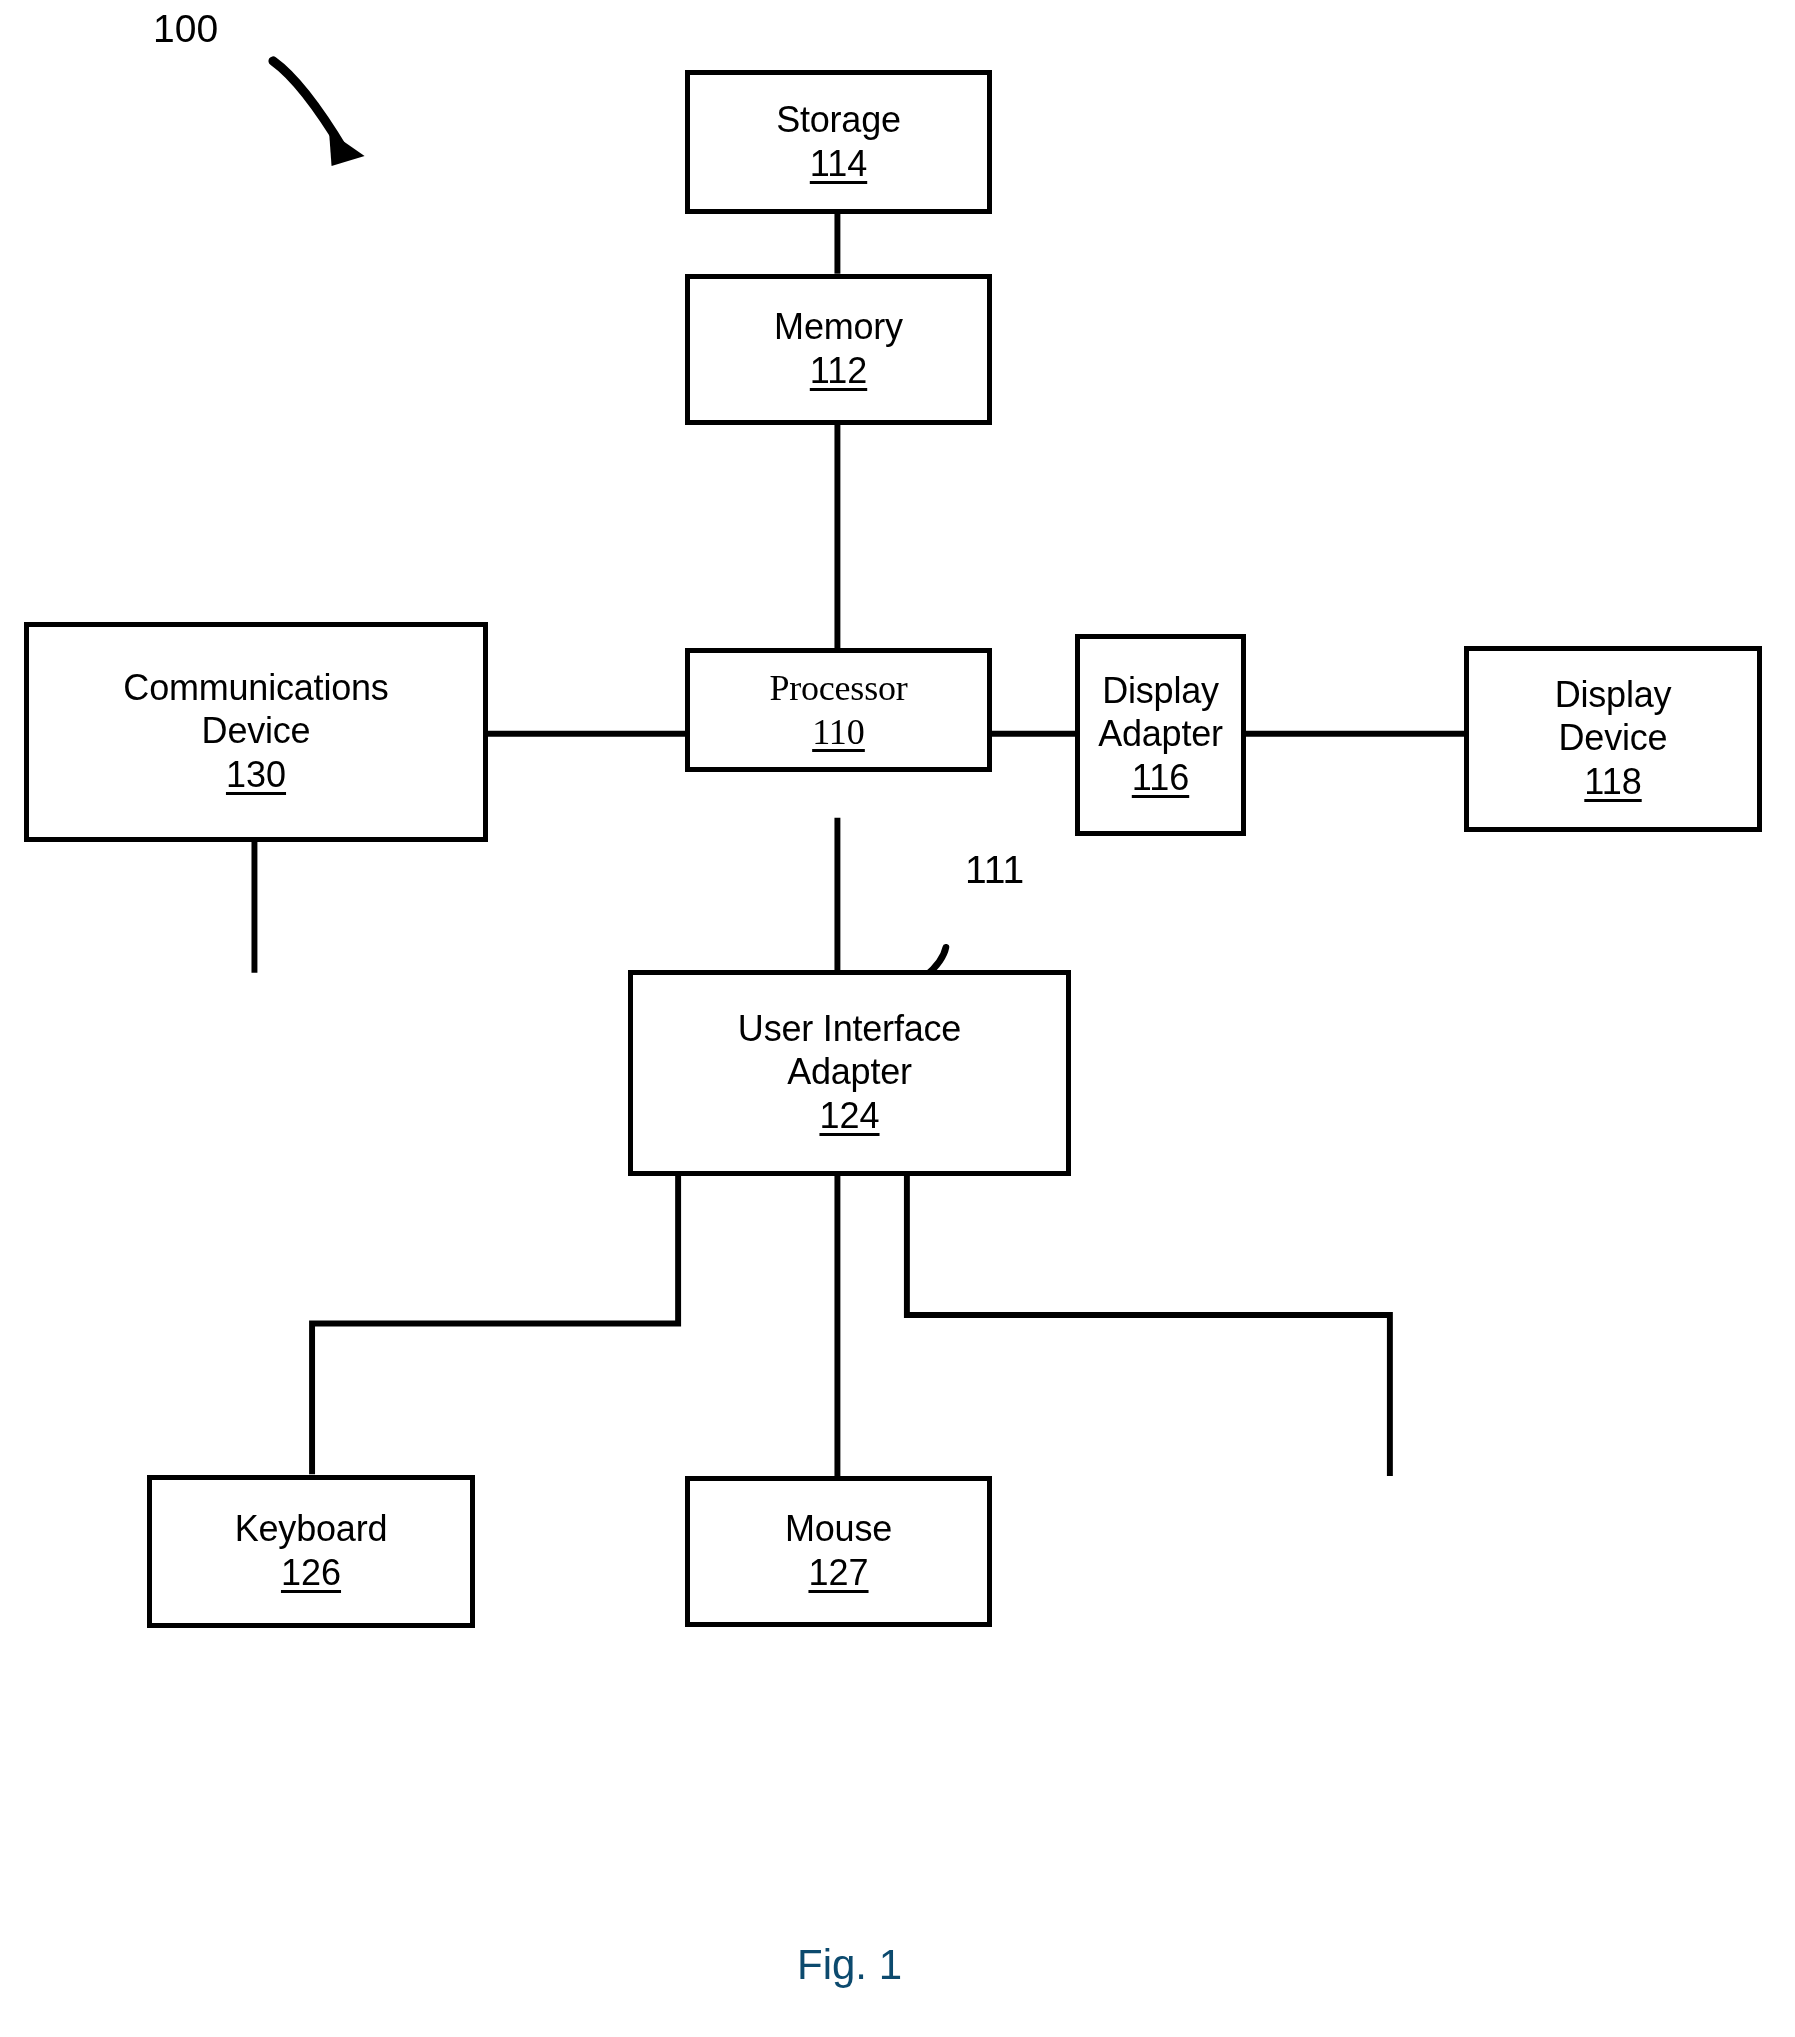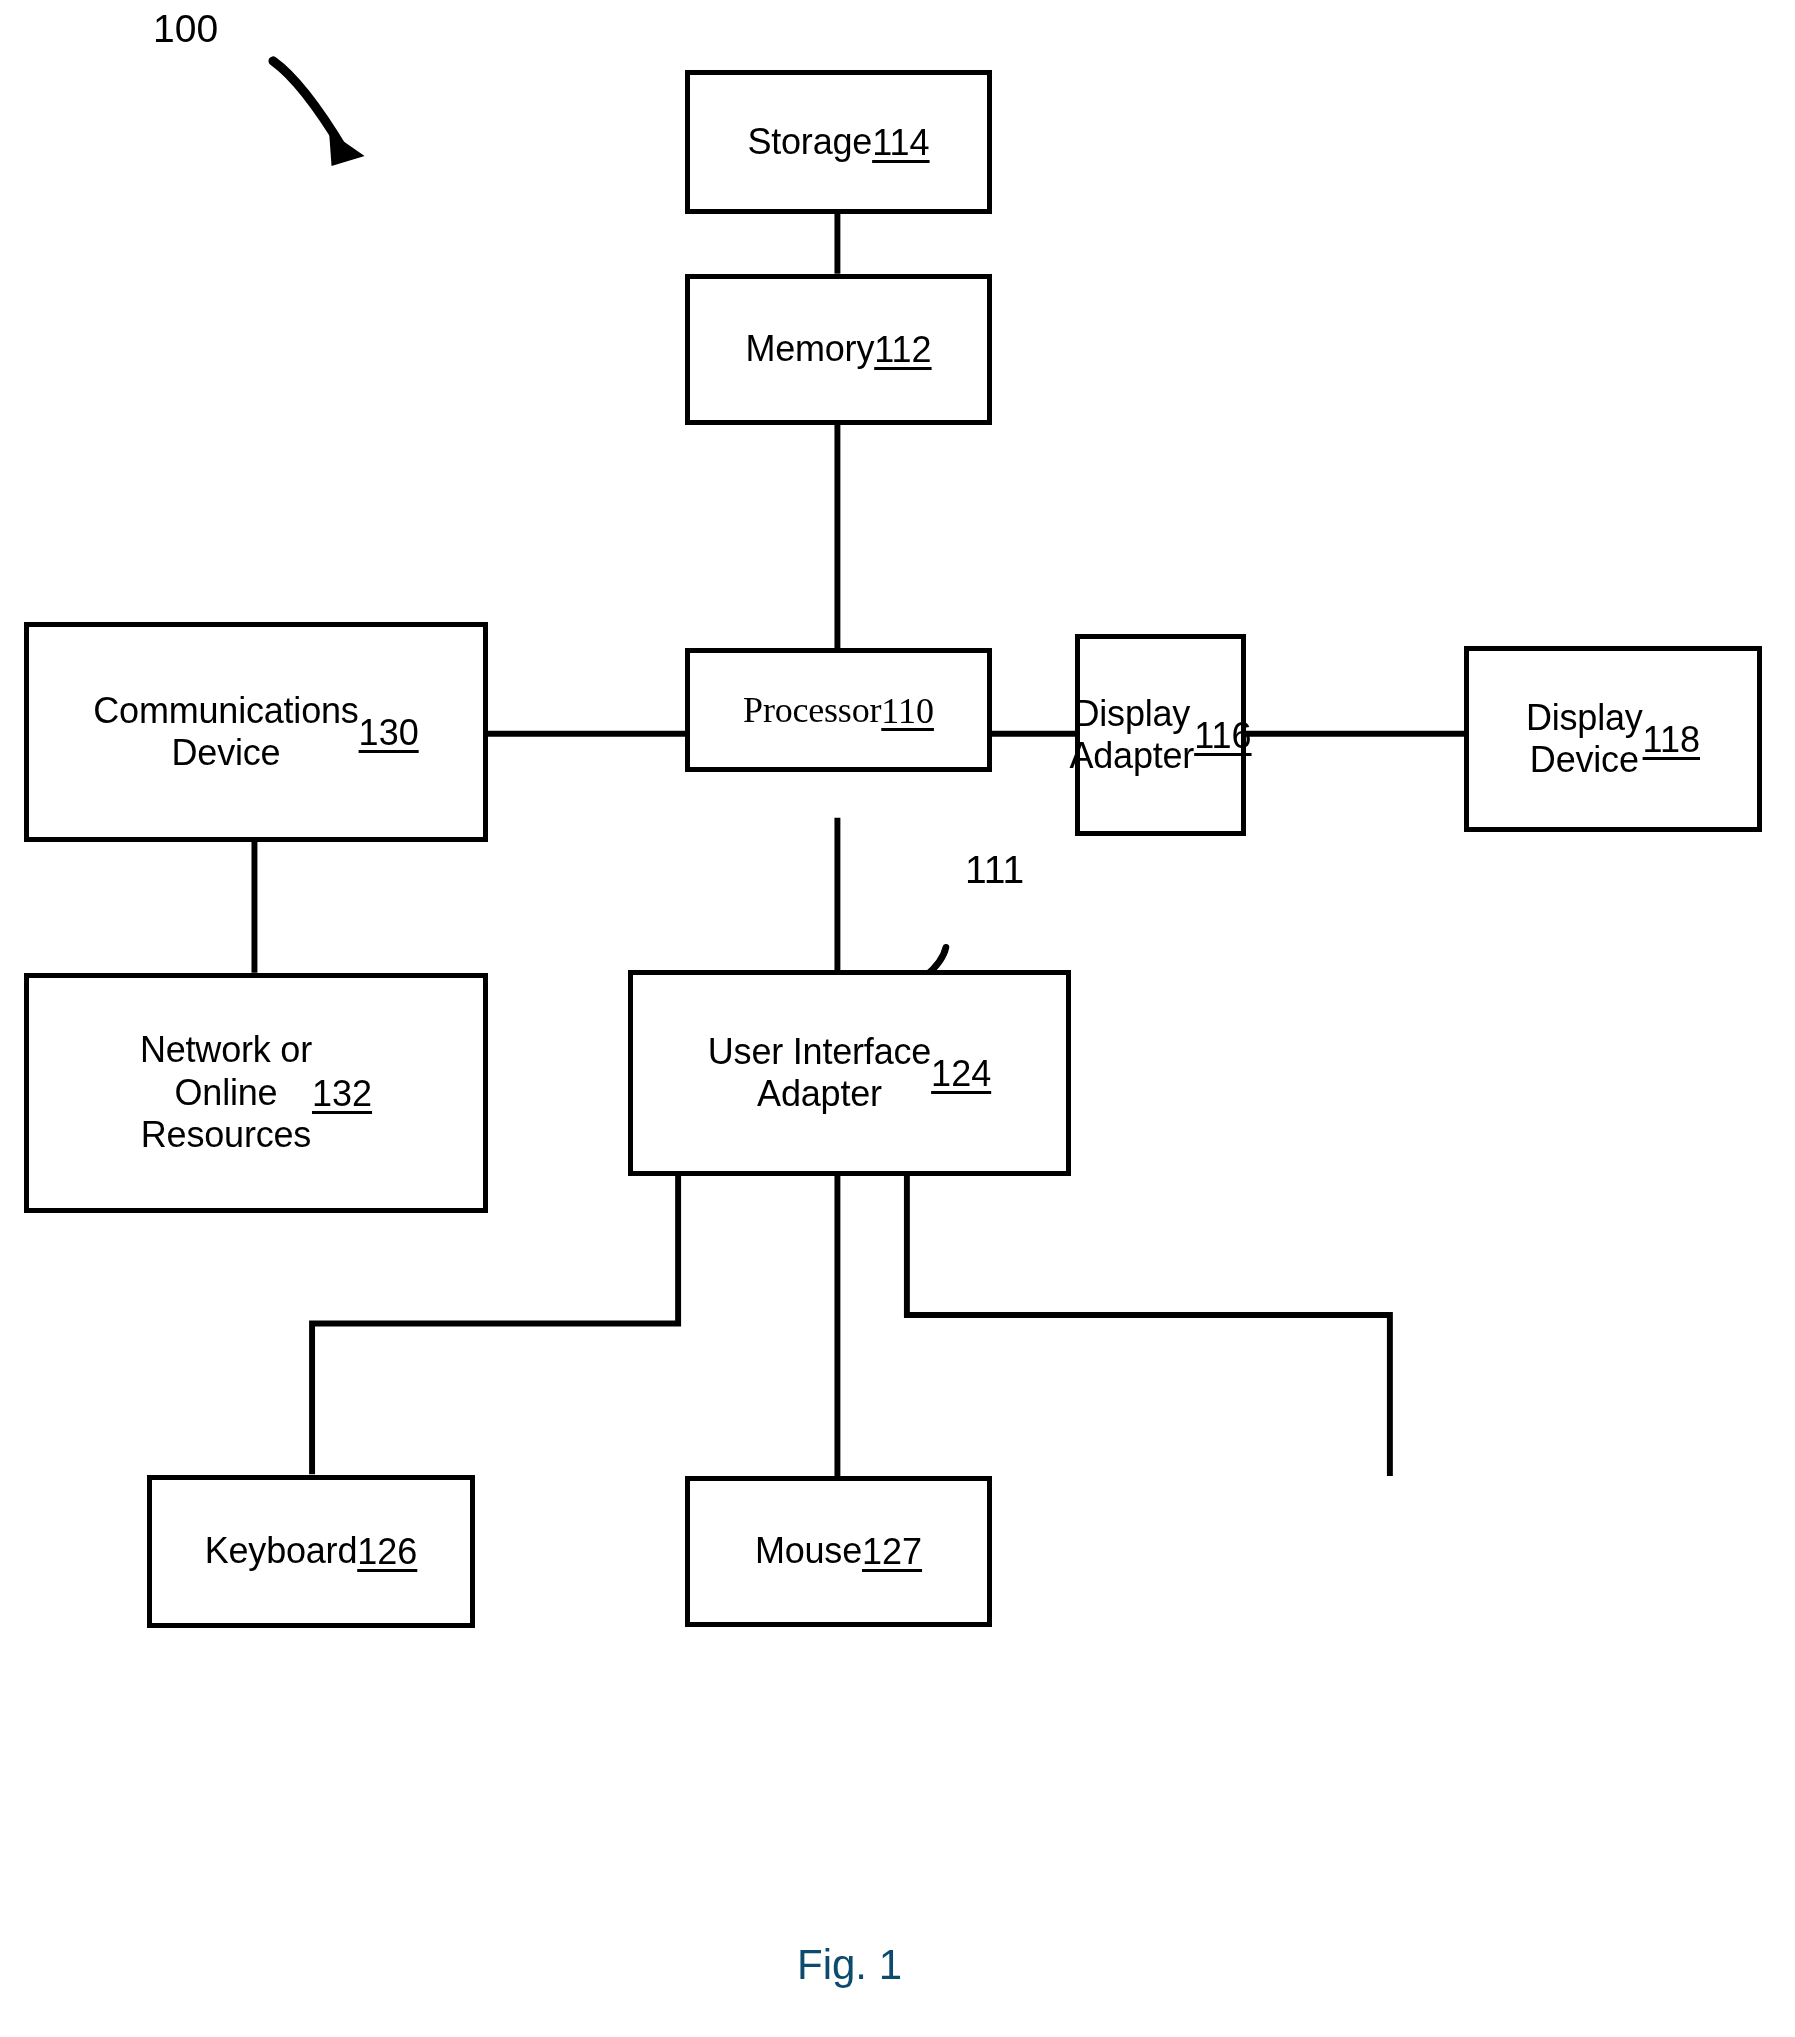--- a/index.html
+++ b/index.html
@@ -20,21 +20,21 @@
     left: 0; top: 0;
     width: 1796px;
     height: 2037px;
   }
   .node {
     position: absolute;
     border: 5.1px solid #000000;
     background: #ffffff;
     box-sizing: border-box;
     display: flex;
-    flex-direction: row;
+    flex-direction: column;
     align-items: center;
     justify-content: center;
     text-align: center;
     color: #000000;
   }
   .node-label {
     font-size: 36px;
     line-height: 1.18;
     letter-spacing: -0.2px;
     white-space: pre-line;
@@ -125,26 +125,20 @@
 Adapter</div>
     <div class="node-ref">116</div>
   </div>
 
   <div class="node" style="left:1464px; top:646px; width:298px; height:186px;">
     <div class="node-label">Display
 Device</div>
     <div class="node-ref">118</div>
   </div>
 
-  <div class="node" style="left:24px; top:973px; width:464px; height:240px;">
-    <div class="node-label">Network or
-Online
-Resources</div>
-    <div class="node-ref">132</div>
-  </div>
 
   <div class="node" style="left:612px; top:970px; width:443px; height:206px;margin-left:16px;">
     <div class="node-label">User Interface
 Adapter</div>
     <div class="node-ref">124</div>
   </div>
 
   <div class="node" style="left:147px; top:1475px; width:328px; height:153px;">
     <div class="node-label">Keyboard</div>
     <div class="node-ref">126</div>

